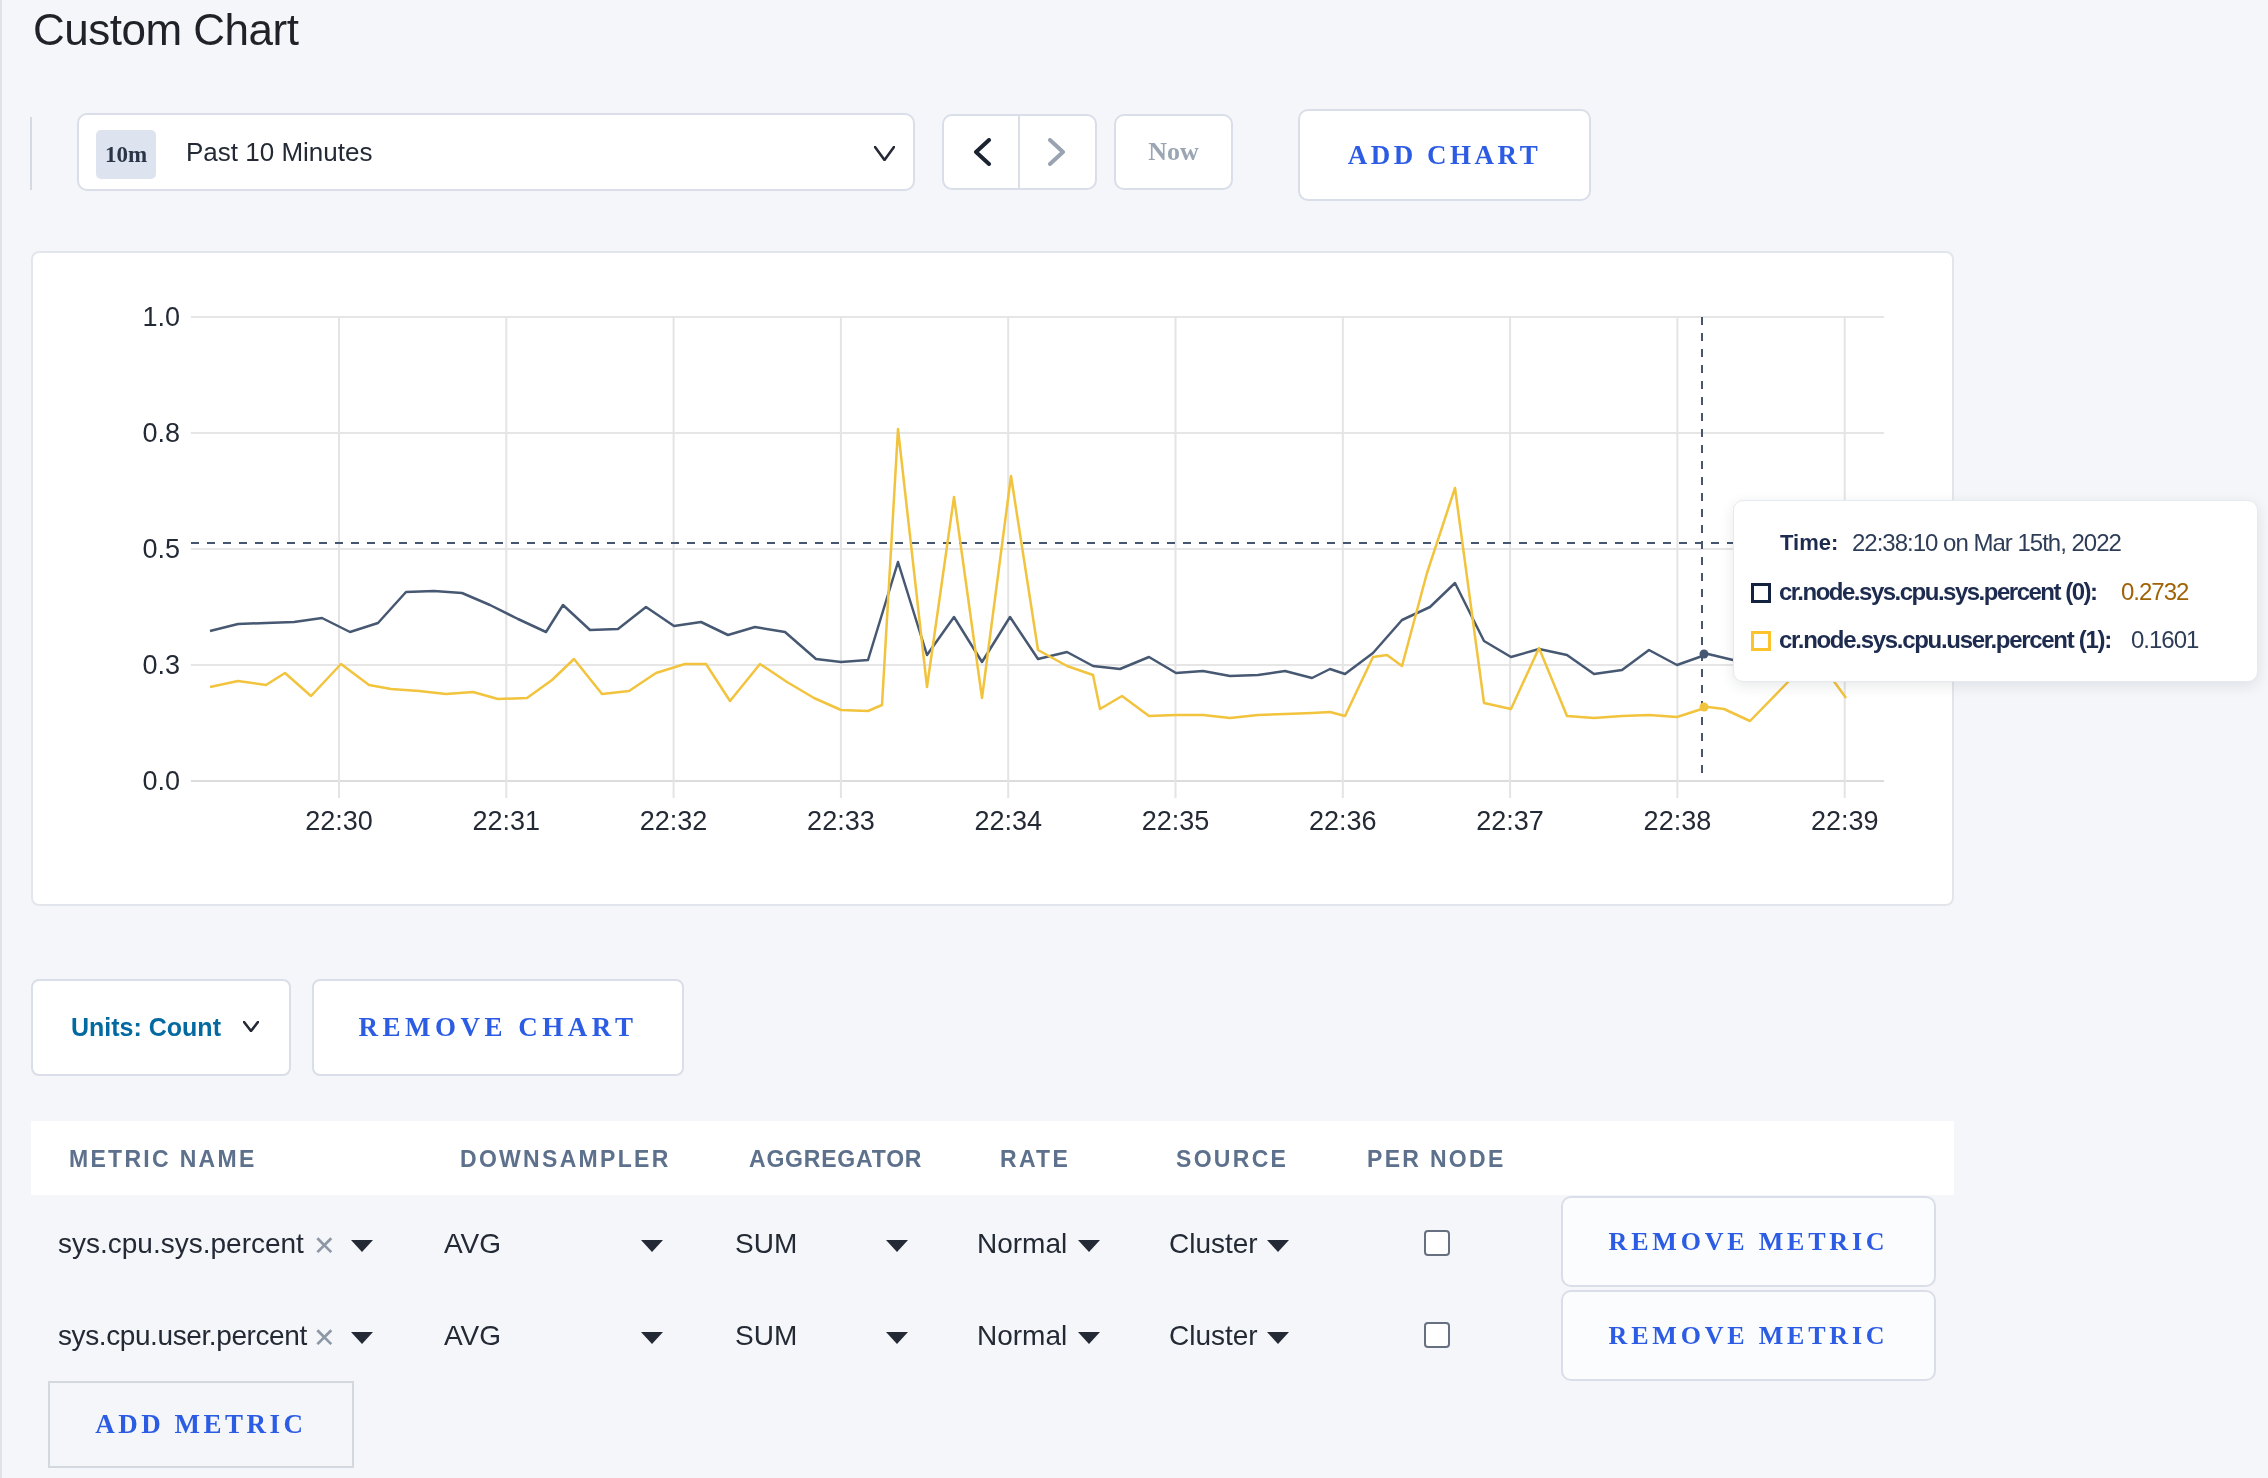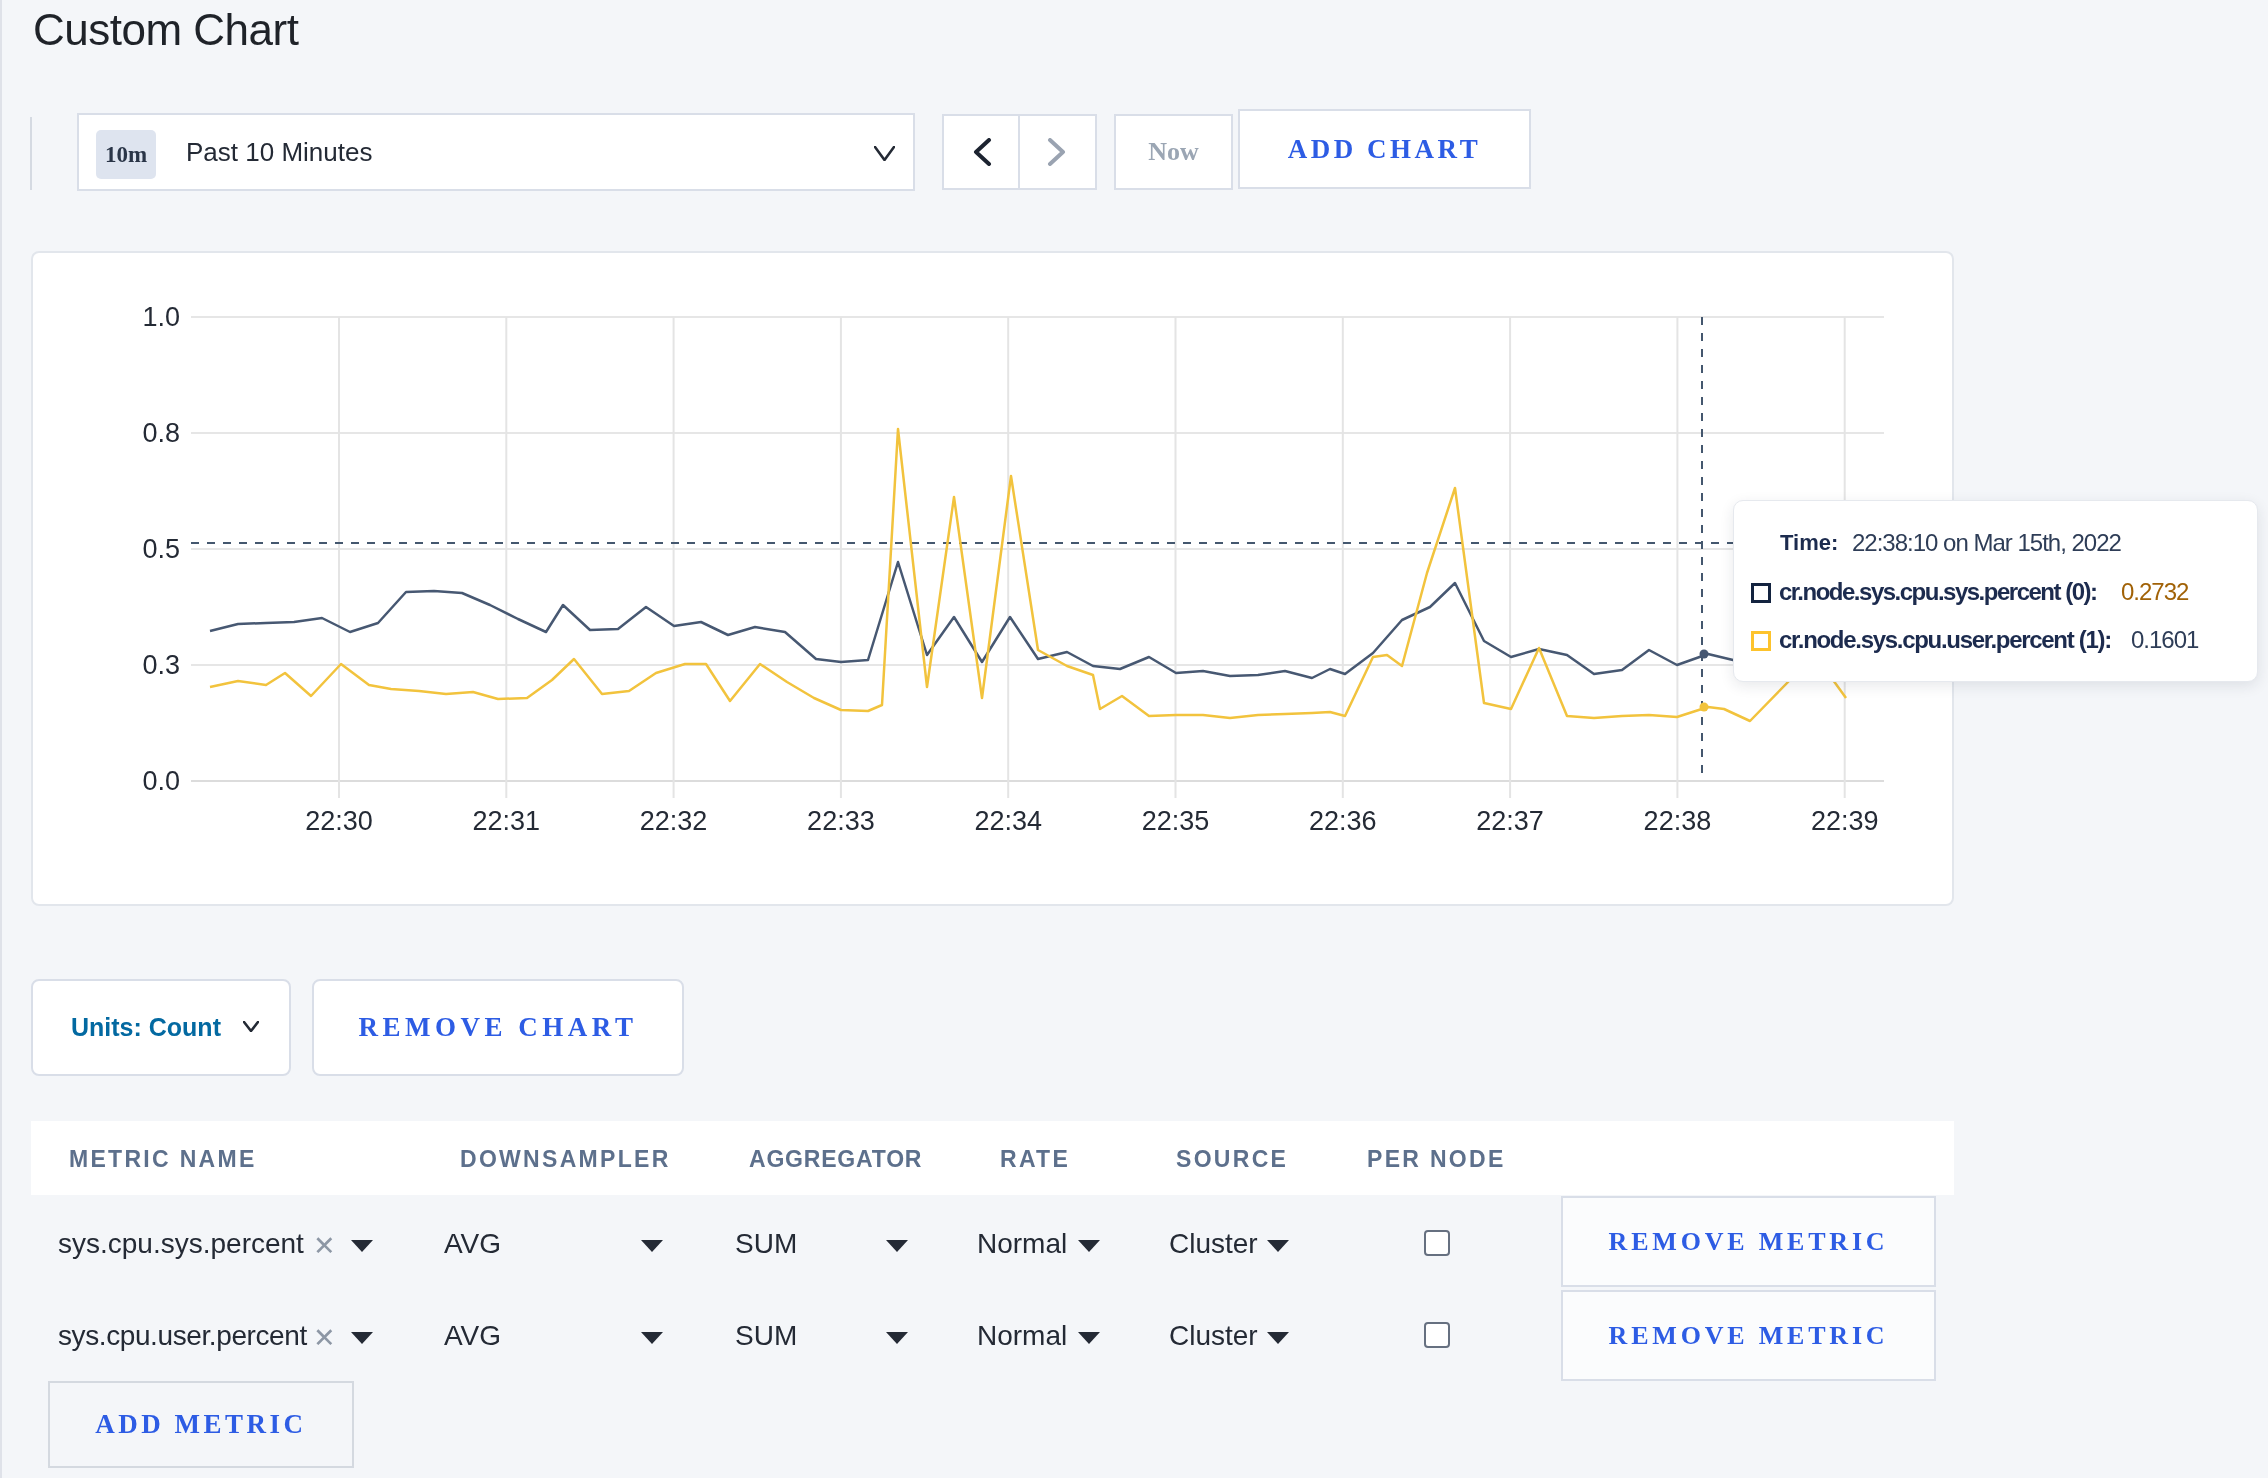--- a/index.html
+++ b/index.html
@@ -1,16 +1,16 @@
 <!DOCTYPE html>
 <html><head><meta charset="utf-8"><style>
 * { margin:0; padding:0; box-sizing:border-box; }
 html,body { width:2268px; height:1478px; background:#f4f6f9; font-family:"Liberation Sans",sans-serif; color:#242a35; overflow:hidden; position:relative; }
 .abs { position:absolute; }
-.btn { position:absolute; background:#fff; border:2px solid #d9dee8; border-radius:0; }
+.btn { position:absolute; background:#fff; border:2px solid #d9dee8; border-radius:10px; }
 .bluetext { color:#2d5ce4; font-weight:bold; font-size:27px; }
 .center { display:flex; align-items:center; justify-content:center;font-family:Liberation Serif, serif; }
 .tick { font-size:27px; fill:#242a35; font-family:"Liberation Sans",sans-serif; }
 .hdr { position:absolute; font-size:23px; font-weight:bold; letter-spacing:2.3px; color:#5d708c; }
 .rowtxt { position:absolute; font-size:28px; color:#242a35; line-height:1; }
 </style></head>
 <body>
 <div class="abs" style="left:0;top:0;width:2px;height:1478px;background:#dfe2e9"></div>
 
 <div class="abs" style="left:33px;top:0px;height:62px;line-height:60px;font-size:44px;letter-spacing:-0.5px;color:#1f2329">Custom Chart</div>
@@ -26,21 +26,21 @@
 <div class="btn" style="left:942px;top:114px;width:155px;height:76px"></div>
 <div class="abs" style="left:1018px;top:114px;width:2px;height:76px;background:#d9dee8"></div>
 <svg class="abs" style="left:972px;top:138px" width="20" height="28" viewBox="0 0 20 28">
     <polyline points="17,2 4,14 17,26" fill="none" stroke="#1c2330" stroke-width="4" stroke-linecap="round" stroke-linejoin="round"></polyline>
   </svg>
 <svg class="abs" style="left:1047px;top:138px" width="20" height="28" viewBox="0 0 20 28">
     <polyline points="3,2 16,14 3,26" fill="none" stroke="#9aa3b1" stroke-width="4" stroke-linecap="round" stroke-linejoin="round"></polyline>
   </svg>
 
 <div class="btn center" style="left:1114px;top:114px;width:119px;height:76px;font-size:26px;font-weight:bold;color:#9ba6b4">Now</div>
-<div class="btn center bluetext" style="left:1238px;top:109px;width:293px;height:80px;letter-spacing:3.5px">ADD CHART</div>
+<div class="btn center bluetext" style="left:1298px;top:109px;width:293px;height:92px;letter-spacing:3.5px">ADD CHART</div>
 
 <div class="abs" style="left:31px;top:251px;width:1923px;height:655px;background:#fff;border:2px solid #e2e6ec;border-radius:8px"></div>
 <svg width="2268" height="1478" viewBox="0 0 2268 1478" style="position:absolute;left:0;top:0">
 <line x1="191" y1="317" x2="1884" y2="317" stroke="#e6e6e6" stroke-width="2"></line>
     <line x1="191" y1="433" x2="1884" y2="433" stroke="#e6e6e6" stroke-width="2"></line>
     <line x1="191" y1="549" x2="1884" y2="549" stroke="#e6e6e6" stroke-width="2"></line>
     <line x1="191" y1="665" x2="1884" y2="665" stroke="#e6e6e6" stroke-width="2"></line>
     <line x1="191" y1="781" x2="1884" y2="781" stroke="#dcdcdc" stroke-width="2"></line>
     <line x1="339.0" y1="317" x2="339.0" y2="798" stroke="#e4e4e4" stroke-width="2"></line>
     <line x1="506.3" y1="317" x2="506.3" y2="798" stroke="#e4e4e4" stroke-width="2"></line>

